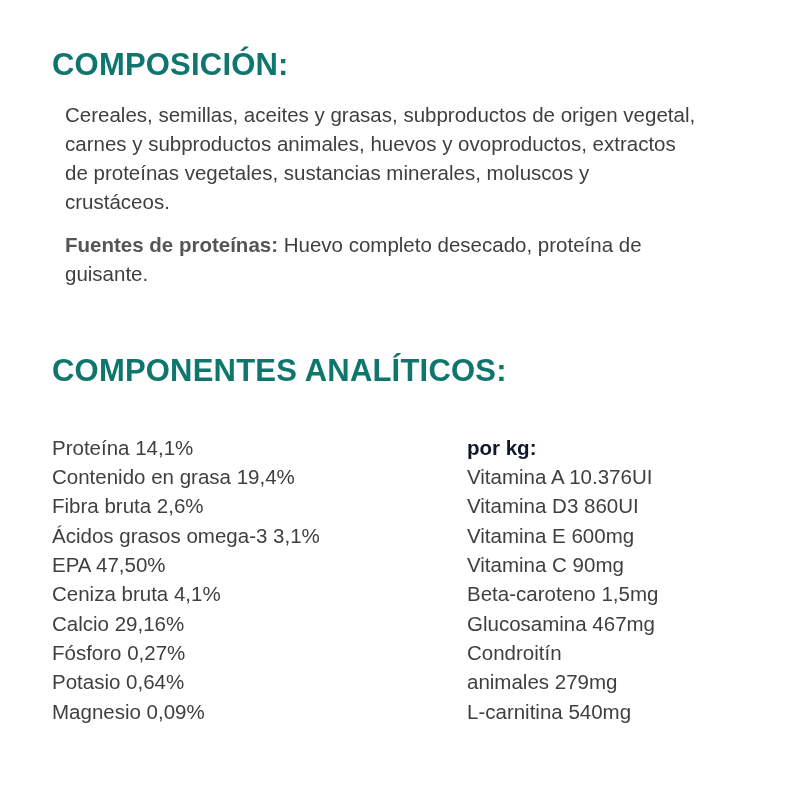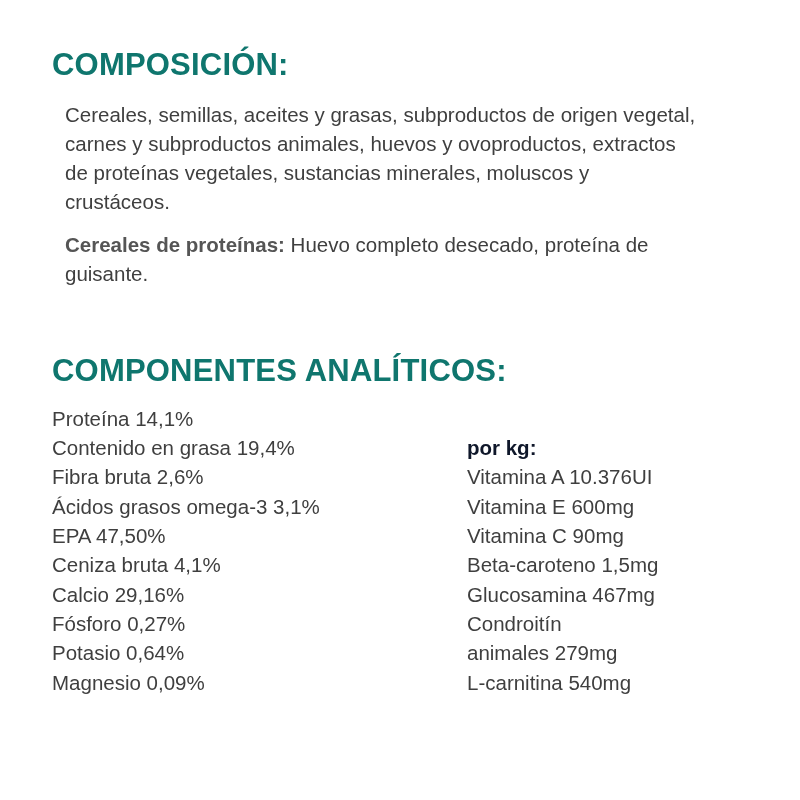--- a/index.html
+++ b/index.html
@@ -85,21 +85,21 @@
 </style>
 </head>
 <body>
 
 <div class="page">
 
   <section id="composition-section">
     <h1 class="section-title">COMPOSICIÓN:</h1>
     <div class="body-text">
       <p>Cereales, semillas, aceites y grasas, subproductos de origen vegetal, carnes y subproductos animales, huevos y ovoproductos, extractos de proteínas vegetales, sustancias minerales, moluscos y crustáceos.</p>
-      <p><span class="bold-lead">Cereales de proteínas:</span><span> Huevo completo desecado, proteína de guisante.</span></p>
+      <p><span class="bold-lead">Fuentes de proteínas:</span><span> Huevo completo desecado, proteína de guisante.</span></p>
     </div>
   </section>
 
   <section id="analytical-section">
     <h1 class="section-title">COMPONENTES ANALÍTICOS:</h1>
     <div class="two-col">
       <div class="col-left">
         <ul class="list" id="left-list">
             <li>Proteína 14,1%</li>
             <li>Contenido en grasa 19,4%</li>
@@ -110,20 +110,21 @@
             <li>Calcio 29,16%</li>
             <li>Fósforo 0,27%</li>
             <li>Potasio 0,64%</li>
             <li>Magnesio 0,09%</li>
           </ul>
       </div>
       <div class="col-right">
         <div class="col-right-heading">por kg:</div>
         <ul class="list" id="right-list">
             <li>Vitamina A 10.376UI</li>
+            <li>Vitamina D3 860UI</li>
             <li>Vitamina E 600mg</li>
             <li>Vitamina C 90mg</li>
             <li>Beta-caroteno 1,5mg</li>
             <li>Glucosamina 467mg</li>
             <li>Condroitín</li>
             <li>animales 279mg</li>
             <li>L-carnitina 540mg</li>
           </ul>
       </div>
     </div>

